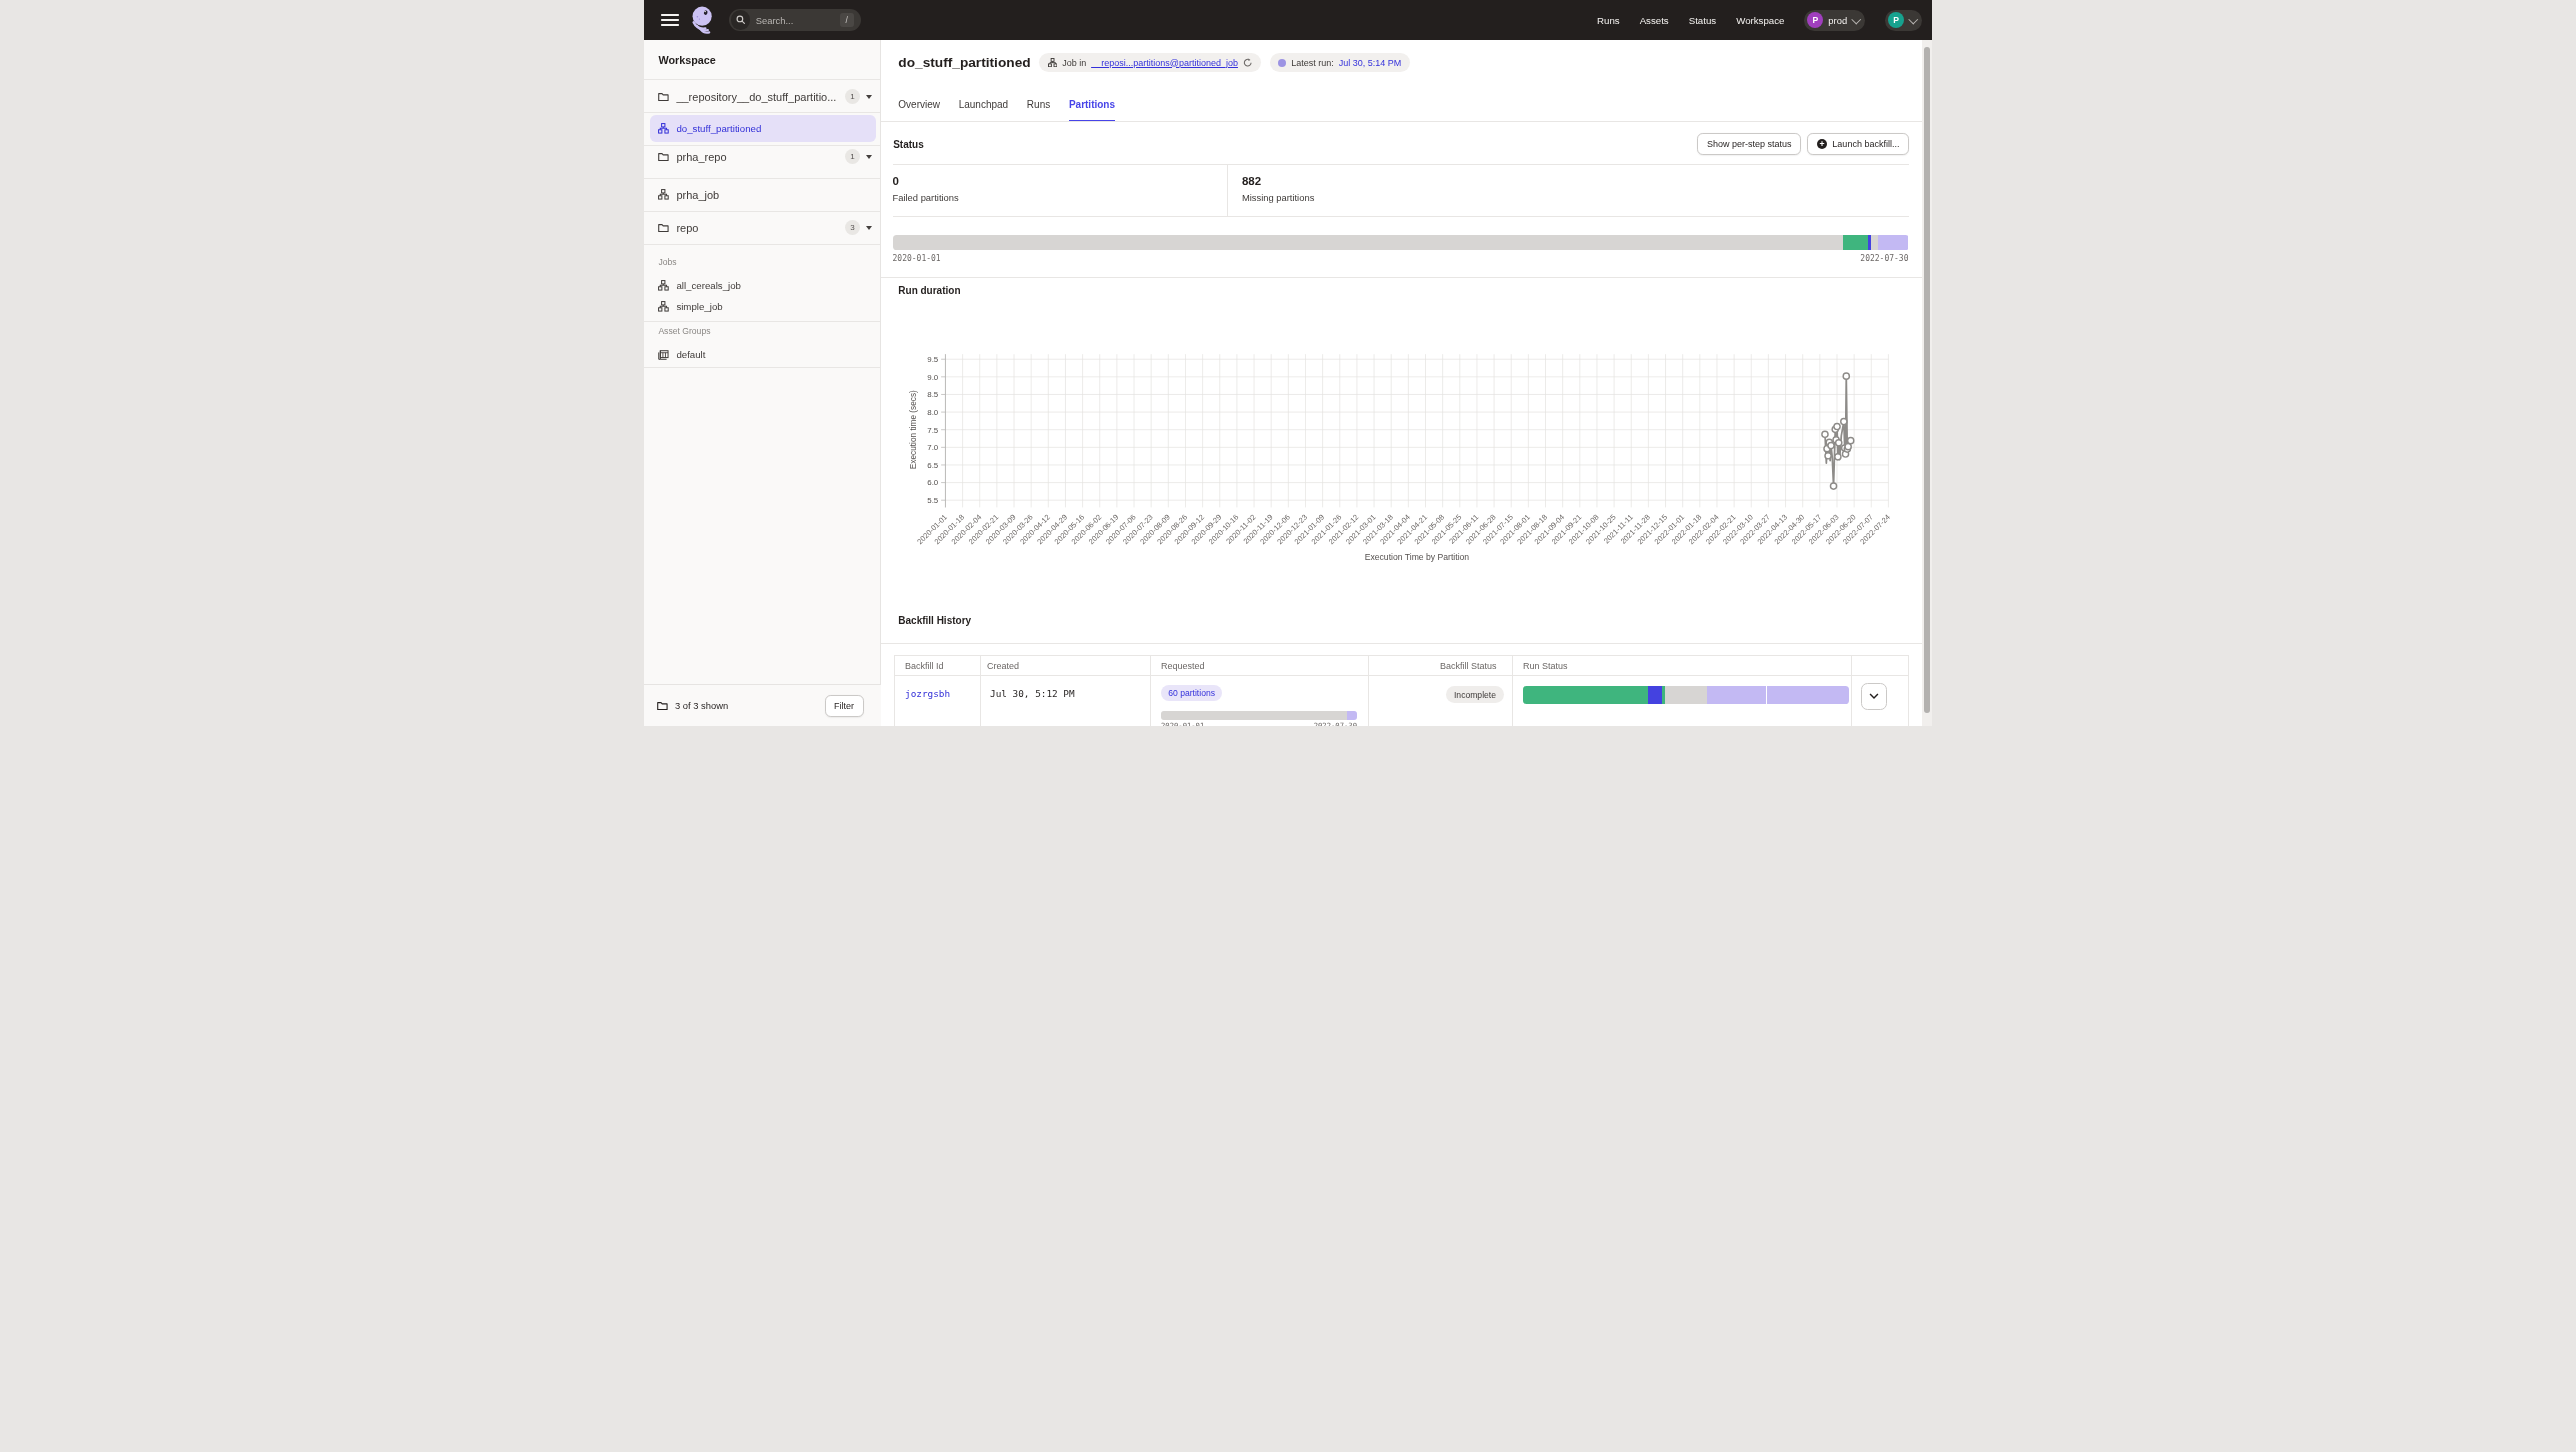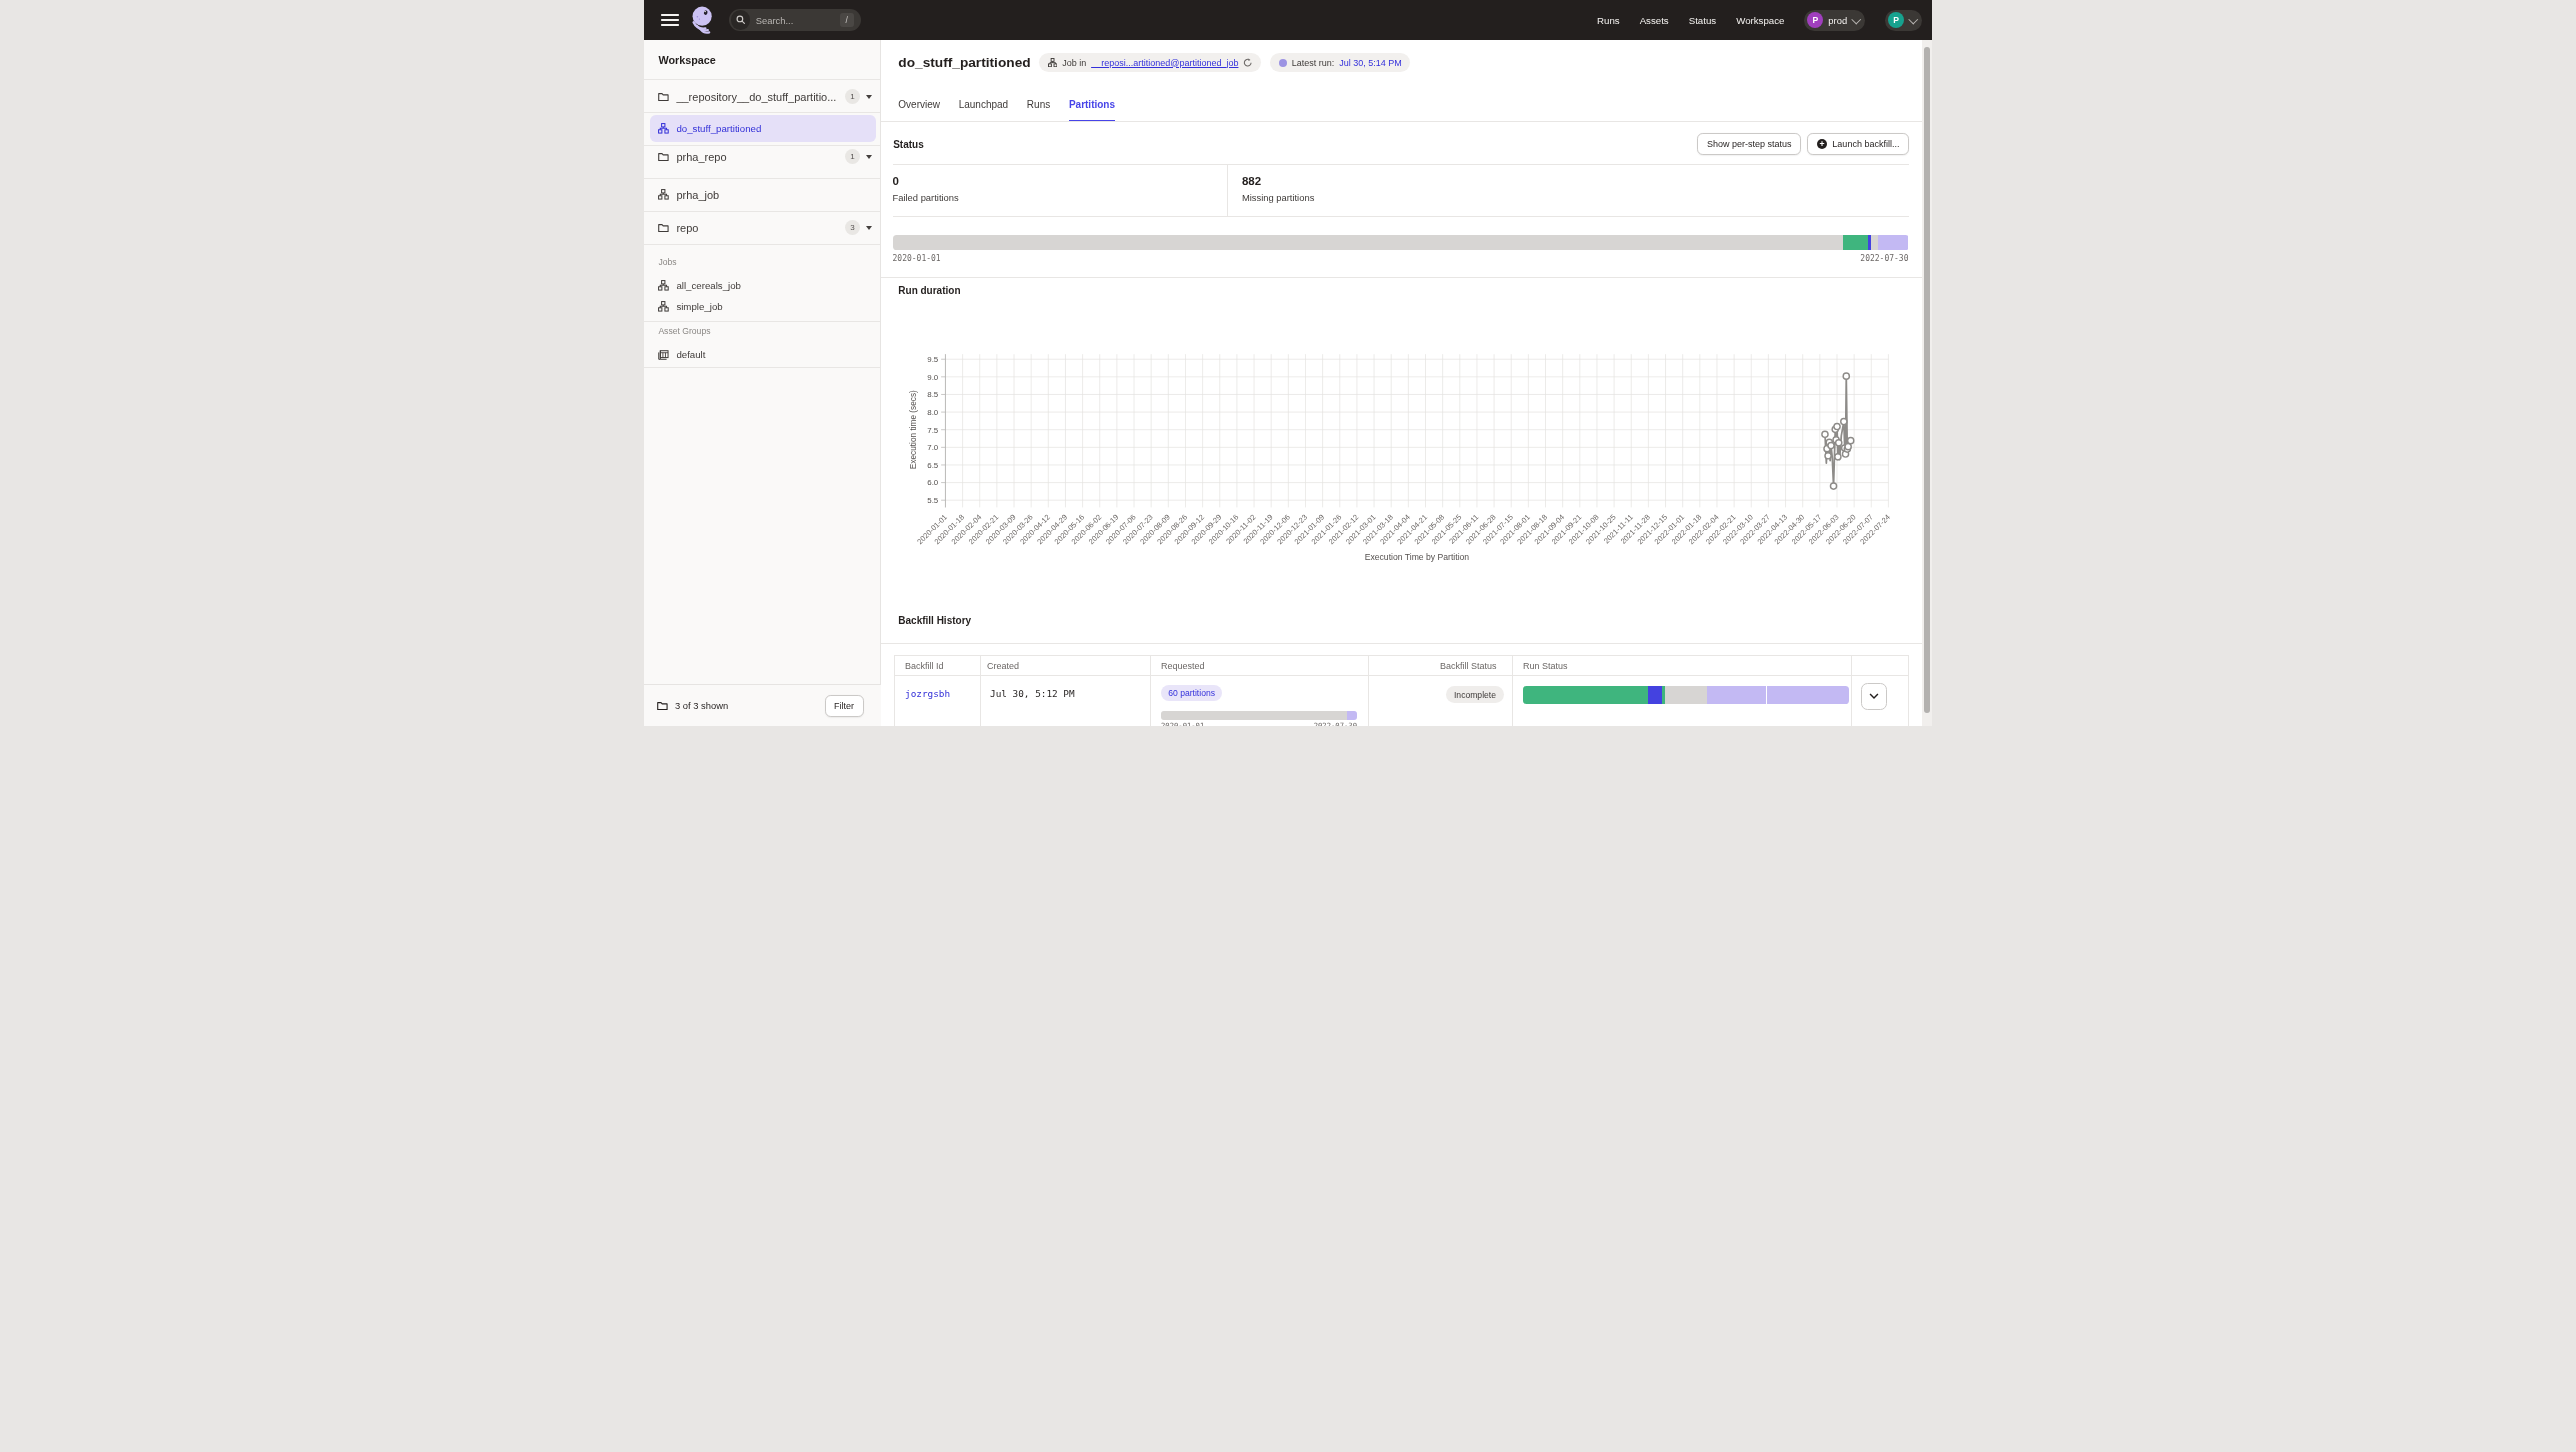--- a/index.html
+++ b/index.html
@@ -250,21 +250,21 @@
     <div class="m-headerrow">
       <h1 class="page-title">do_stuff_partitioned</h1>
       <div class="hpill">
         <svg width="9.4" height="9.4" viewBox="0 0 15 15">
             <rect x="5" y="0.8" width="4.6" height="4.6" fill="none" stroke="#3f3b39" stroke-width="1.5"></rect>
             <rect x="0.8" y="9.4" width="4.6" height="4.6" fill="none" stroke="#3f3b39" stroke-width="1.5"></rect>
             <rect x="9.6" y="9.4" width="4.6" height="4.6" fill="none" stroke="#3f3b39" stroke-width="1.5"></rect>
             <path d="M7.3 5.4 V7.4 M3.1 9.4 V7.4 H11.9 V9.4" fill="none" stroke="#3f3b39" stroke-width="1.5"></path>
           </svg>
         <span>Job in</span>
-        <a>__reposi...artitioned@partitioned_job</a>
+        <a>__reposi...partitions@partitioned_job</a>
         <svg width="9.4" height="9.4" viewBox="0 0 14 14">
             <path d="M12 7 A5 5 0 1 1 8.8 2.3" fill="none" stroke="#6b6765" stroke-width="1.6"></path>
             <path d="M8.3 0.6 L11.2 2.8 L8 4.4 Z" fill="#6b6765"></path>
           </svg>
       </div>
       <div class="hpill">
         <span class="dot"></span>
         <span>Latest run:</span>
         <a style="text-decoration:none">Jul 30, 5:14 PM</a>
       </div>

